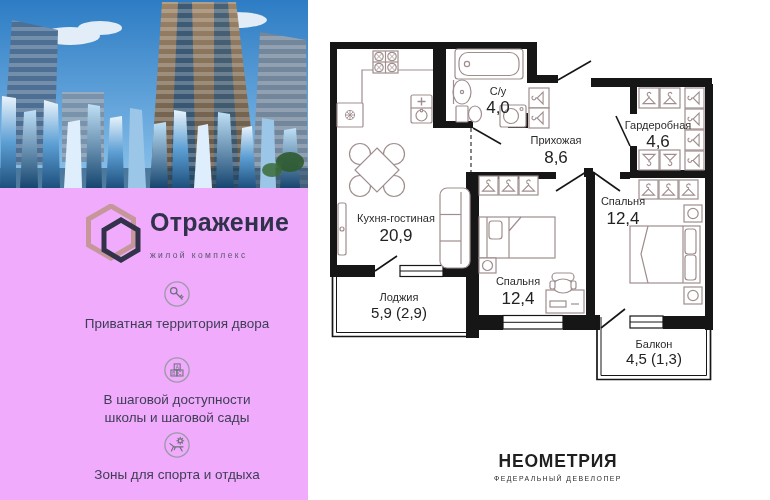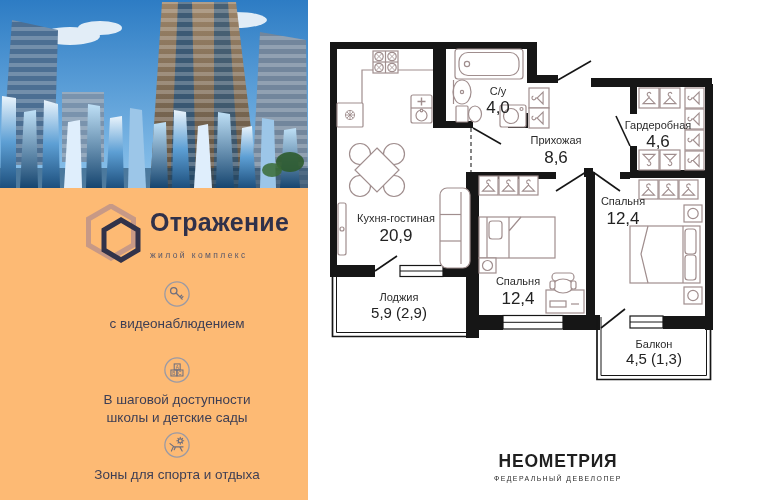--- a/index.html
+++ b/index.html
@@ -1,20 +1,20 @@
 <!DOCTYPE html>
 <html><head>
 <meta charset="utf-8">
 <style>
   html,body{margin:0;padding:0;background:#fff;}
   .canvas{position:relative;width:770px;height:500px;background:#ffffff;overflow:hidden;
           font-family:"Liberation Sans",sans-serif;}
   .photo{position:absolute;left:0;top:0;width:308px;height:188px;}
   .photo svg{display:block;width:100%;height:100%;}
-  .brand-panel{position:absolute;left:0;top:188px;width:308px;height:312px;background:#fdba74;}
+  .brand-panel{position:absolute;left:0;top:188px;width:308px;height:312px;background:#f0abfc;}
   .logo{position:absolute;left:84px;top:16px;display:flex;align-items:center;}
   .logo-text{margin-left:6px;}
   .logo-title{font-size:25px;font-weight:600;color:#30314a;letter-spacing:.3px;line-height:26px;}
   .logo-sub{font-size:8.5px;letter-spacing:2.4px;color:#56576b;margin-top:15px;}
   .feature{position:absolute;left:27px;width:300px;display:flex;flex-direction:column;align-items:center;}
   .f1{top:92px;}.f2{top:168px;}.f3{top:243px;justify-content:space-between;}
   .f-icon{width:28px;height:28px;margin-bottom:7px;}
   .f-line{font-size:13.5px;line-height:18px;color:#3d3e54;text-align:center;}
   .developer{position:absolute;left:494px;top:451px;}
   .dev-name{font-size:17.5px;font-weight:800;letter-spacing:.8px;color:#1f1f1f;text-align:center;}
@@ -117,39 +117,39 @@
     </div>
 
     <div class="feature f1">
       <svg class="f-icon" viewBox="0 0 30 30">
         <circle cx="15" cy="15" r="13" fill="none" stroke="#9a9aa5" stroke-width="1.4"></circle>
         <g stroke="#6e6f7e" stroke-width="1.4" fill="none" stroke-linecap="round">
           <circle cx="11.5" cy="11.5" r="3.4"></circle>
           <path d="M14 14 L20.5 20.5 M18.2 18.2 L20 16.4 M19.6 19.6 L21.4 17.8"></path>
         </g>
       </svg>
-      <div class="f-line">с видеонаблюдением</div>
+      <div class="f-line">Приватная территория двора</div>
     </div>
 
     <div class="feature f2">
       <svg class="f-icon" viewBox="0 0 30 30">
         <circle cx="15" cy="15" r="13" fill="none" stroke="#9a9aa5" stroke-width="1.4"></circle>
         <g stroke="#6e6f7e" stroke-width="1.1" fill="none">
           <rect x="12" y="8.5" width="6.4" height="6.4"></rect>
           <rect x="8.5" y="15" width="6.4" height="6.4"></rect>
           <rect x="15" y="15" width="6.4" height="6.4"></rect>
         </g>
         <g fill="#6e6f7e" font-family="Liberation Sans, sans-serif" font-size="5" text-anchor="middle">
           <text x="15.2" y="13.6">A</text>
             <text x="11.7" y="20.1">B</text>
             <text x="18.2" y="20.1">C</text>
         </g>
       </svg>
       <div class="f-line">В шаговой доступности</div>
-      <div class="f-line">школы и детские сады</div>
+      <div class="f-line">школы и шаговой сады</div>
     </div>
 
     <div class="feature f3">
       <svg class="f-icon" viewBox="0 0 30 30">
         <circle cx="15" cy="15" r="13" fill="none" stroke="#9a9aa5" stroke-width="1.4"></circle>
         <g stroke="#6e6f7e" stroke-width="1.2" fill="none" stroke-linecap="round">
           <circle cx="18.5" cy="10.5" r="2.1"></circle>
           <path d="M18.5 6.8 v1 M18.5 13.2 v1 M14.8 10.5 h1 M21.2 10.5 h1 M16 8 l.7.7 M20.3 12.3 l.7.7 M21 8 l-.7.7 M16.7 12.3 l-.7.7"></path>
           <path d="M7.5 13.5 L12 17 L21.5 17 M11 17 L9 21.5 M18 17 L20.5 21.5 M13.5 17 L12 20"></path>
         </g>

